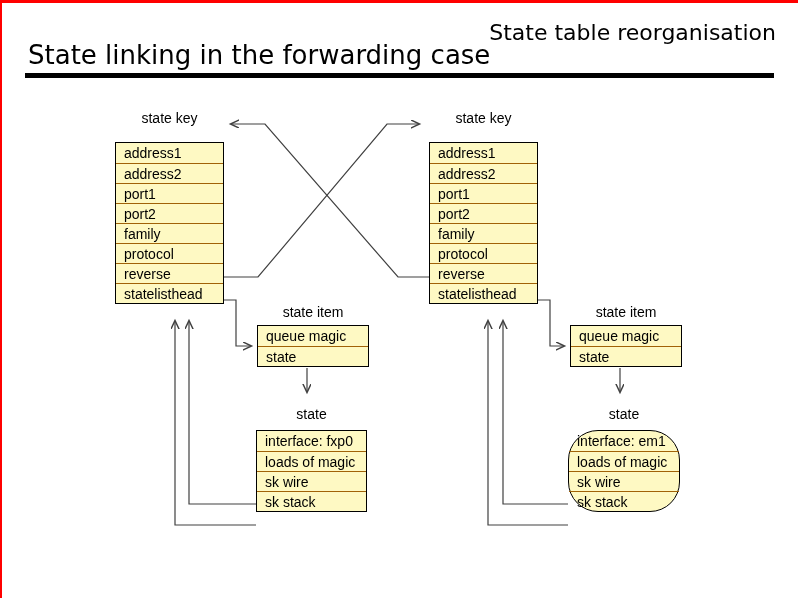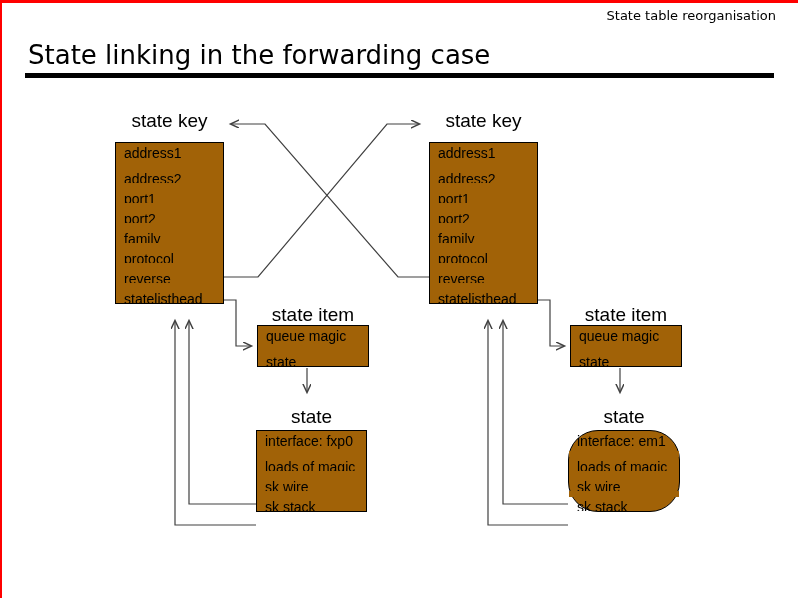--- a/index.html
+++ b/index.html
@@ -4,33 +4,33 @@
 <style>
   * { margin:0; padding:0; box-sizing:border-box; }
   html,body { width:798px; height:598px; background:#ffffff; overflow:hidden;
               font-family:"Liberation Sans", sans-serif; color:#000; }
   .abs { position:absolute; }
 
   
   #red-top    { left:0; top:0; width:798px; height:3px; background:#ff0000; }
   #red-left   { left:0; top:0; width:2px; height:598px; background:#ff0000; }
 
-  #deck-title { top:8px; right:22px; font-family:"DejaVu Sans", sans-serif;
-                font-size:13px; white-space:nowrap; }
+  #deck-title { top:20px; right:22px; font-family:"DejaVu Sans", sans-serif;
+                font-size:22px; white-space:nowrap; }
   #page-title { top:40px; left:28px; font-family:"DejaVu Sans", sans-serif;
                 font-size:26px; white-space:nowrap; }
   #title-rule { top:73px; left:25px; width:749px; height:5px; background:#000; }
 
   
-  .dtable { position:absolute; border:1px solid #000; background:#a16207; }
+  .dtable { position:absolute; border:1px solid #000; background:#fef9c3; }
   .dtable .row { height:20px; line-height:20px; font-size:14px; padding-left:8px;
                  white-space:nowrap; overflow:hidden; }
-  .dtable .row + .row { border-top:6px solid #a16207; }
+  .dtable .row + .row { border-top:1px solid #a16207; }
 
-  .dlabel { position:absolute; font-size:19px; text-align:center;
+  .dlabel { position:absolute; font-size:14px; text-align:center;
             white-space:nowrap; }
 
   
   #left-key    { left:115px; top:142px; width:109px; }
   #right-key   { left:429px; top:142px; width:109px; }
   #left-item   { left:257px; top:325px; width:112px; }
   #right-item  { left:570px; top:325px; width:112px; }
   #left-state  { left:256px; top:430px; width:111px; }
   #right-state { left:568px; top:430px; width:112px;border-radius:30px; }
 

